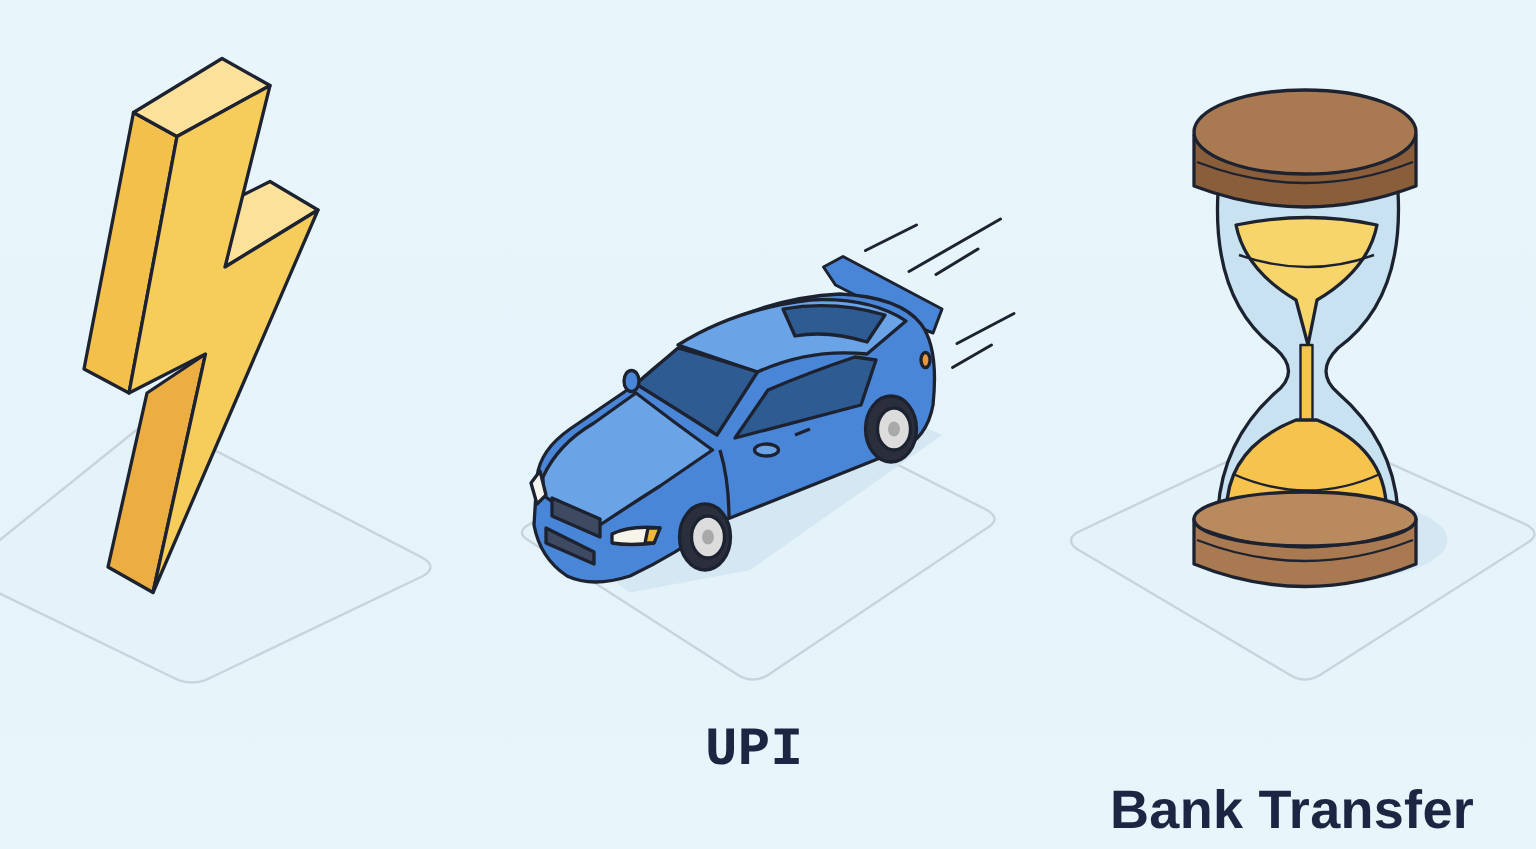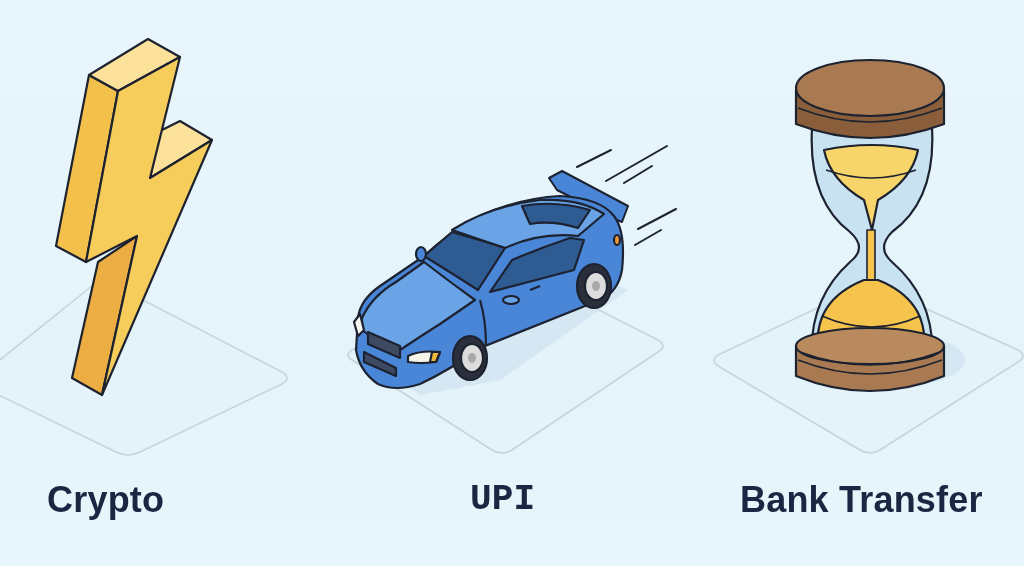--- a/index.html
+++ b/index.html
@@ -30,21 +30,21 @@
       top: 478px;
       font-weight: 700;
       font-size: 36px;
       letter-spacing: 0.2px;
       color: #1b2642;
       white-space: nowrap;
       line-height: 44px;
     }
     .label-crypto { left: 47px; }
     .label-upi { left: 470px; font-family: Liberation Mono, monospace; }
-    .label-bank { left: 740px; }
+    .label-bank { left: 740px; margin-top: 40px; }
   </style>
 </head>
 <body>
 
 <div class="scene">
 
   <svg class="illustration" viewBox="0 0 1024 566" xmlns="http://www.w3.org/2000/svg">
 
     <g fill="none" stroke="#c7d4db" stroke-width="1.6" stroke-linejoin="round">
       <path d="M 93 285 Q 103 280 112 284 L 282 372 Q 292 378 282 384 L 140 452 Q 128 458 116 452 L -20 386 Q -30 381 -20 376 Z" fill="#e4f2f9"></path>
@@ -144,17 +144,16 @@
       <ellipse cx="870" cy="346" rx="74" ry="18" fill="#b98a5e"></ellipse>
       <path d="M 798 360 Q 870 388 942 360" fill="none" stroke-width="1.6"></path>
       <path d="M 800 352 Q 870 378 940 352" fill="none" stroke-width="1.6"></path>
 
       <path d="M 796 90 L 796 124 Q 870 152 944 124 L 944 90 Z" fill="#8a5e3a"></path>
       <path d="M 798 108 Q 870 136 942 108" fill="none" stroke-width="1.6"></path>
       <ellipse cx="870" cy="88" rx="74" ry="28" fill="#a97a52"></ellipse>
     </g>
   </svg>
 
-  <div class="label label-crypto">Crypto</div>
   <div class="label label-upi">UPI</div>
   <div class="label label-bank">Bank Transfer</div>
 
 </div>
 
 </body></html>

